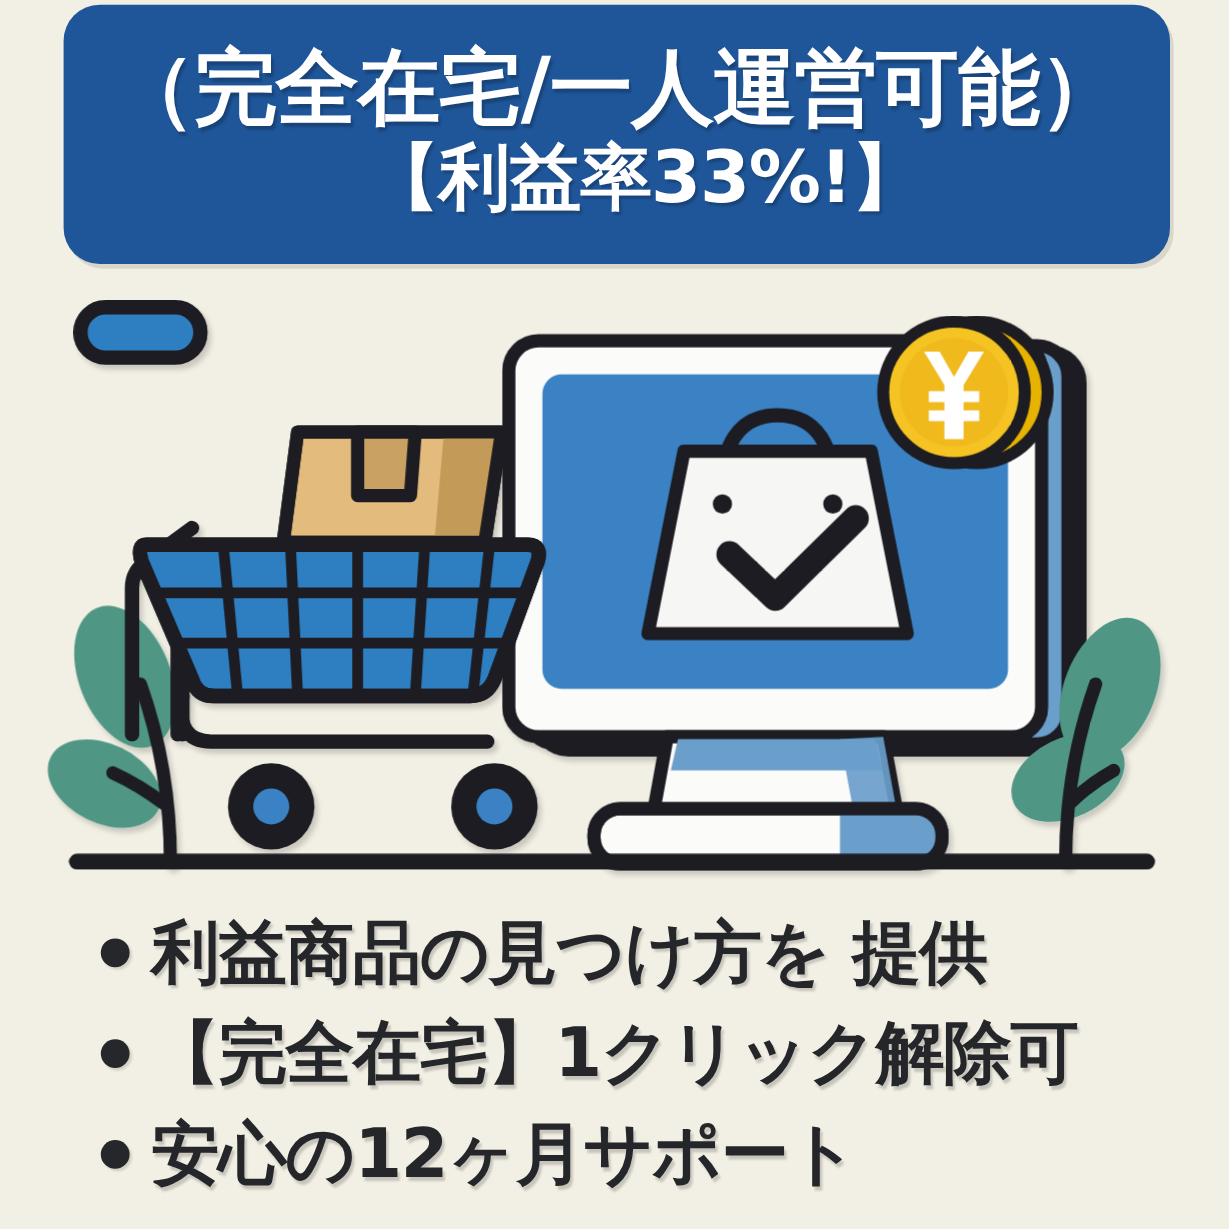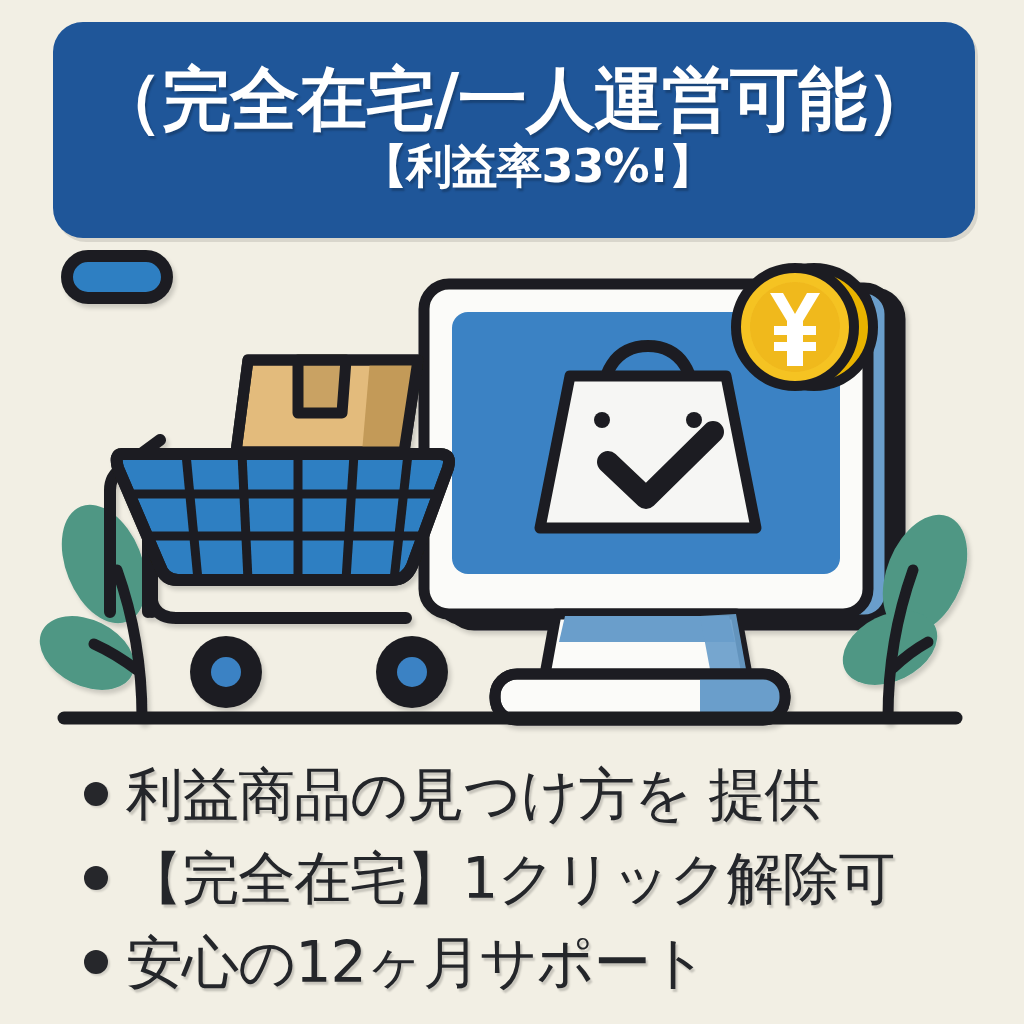--- a/index.html
+++ b/index.html
@@ -18,21 +18,21 @@
     position: relative;
     width: 1024px;
     height: 1024px;
     background: #f2efe4;
   }
 
   
   .header-banner {
     position: absolute;
     left: 53px;
-    top: 22px;
+    top: 4px;
     width: 922px;
     height: 216px;
     background: #1f5699;
     border-radius: 30px;
     box-shadow: 3px 4px 0 rgba(0,0,0,0.10);
     display: flex;
     flex-direction: column;
     align-items: center;
     justify-content: center;
     box-sizing: border-box;
@@ -41,21 +41,21 @@
   .header-line {
     color: #ffffff;
     font-weight: bold;
     line-height: 1.06;
     white-space: nowrap;
     letter-spacing: -1px;
     text-shadow: 2px 3px 2px rgba(0,0,0,0.22);
     font-family: "DejaVu Sans", "Liberation Sans", sans-serif;
   }
   .header-line-1 { font-size: 69px; }
-  .header-line-2 { font-size: 46px; margin-top: 6px; margin-left: 47px; }
+  .header-line-2 { font-size: 60px; margin-top: 6px; margin-left: 47px; }
 
   
   .illustration {
     position: absolute;
     left: 0;
     top: 240px;
     width: 1024px;
     height: 500px;
   }
   .illustration svg { display: block; }
@@ -78,21 +78,21 @@
     width: 24px;
     height: 24px;
     border-radius: 50%;
     background: #26272b;
     flex: 0 0 auto;
     margin-right: 18px;
     box-shadow: 2px 2px 2px rgba(0,0,0,0.13);
   }
   .bullet-text {
     color: #24262a;
-    font-weight: normal;
+    font-weight: bold;
     font-size: 57px;
     line-height: 1;
     white-space: nowrap;
     letter-spacing: -1px;
     text-shadow: 2px 3px 2px rgba(0,0,0,0.18);
     font-family: "DejaVu Sans", "Liberation Sans", sans-serif;
   }
 </style>
 </head>
 <body>

